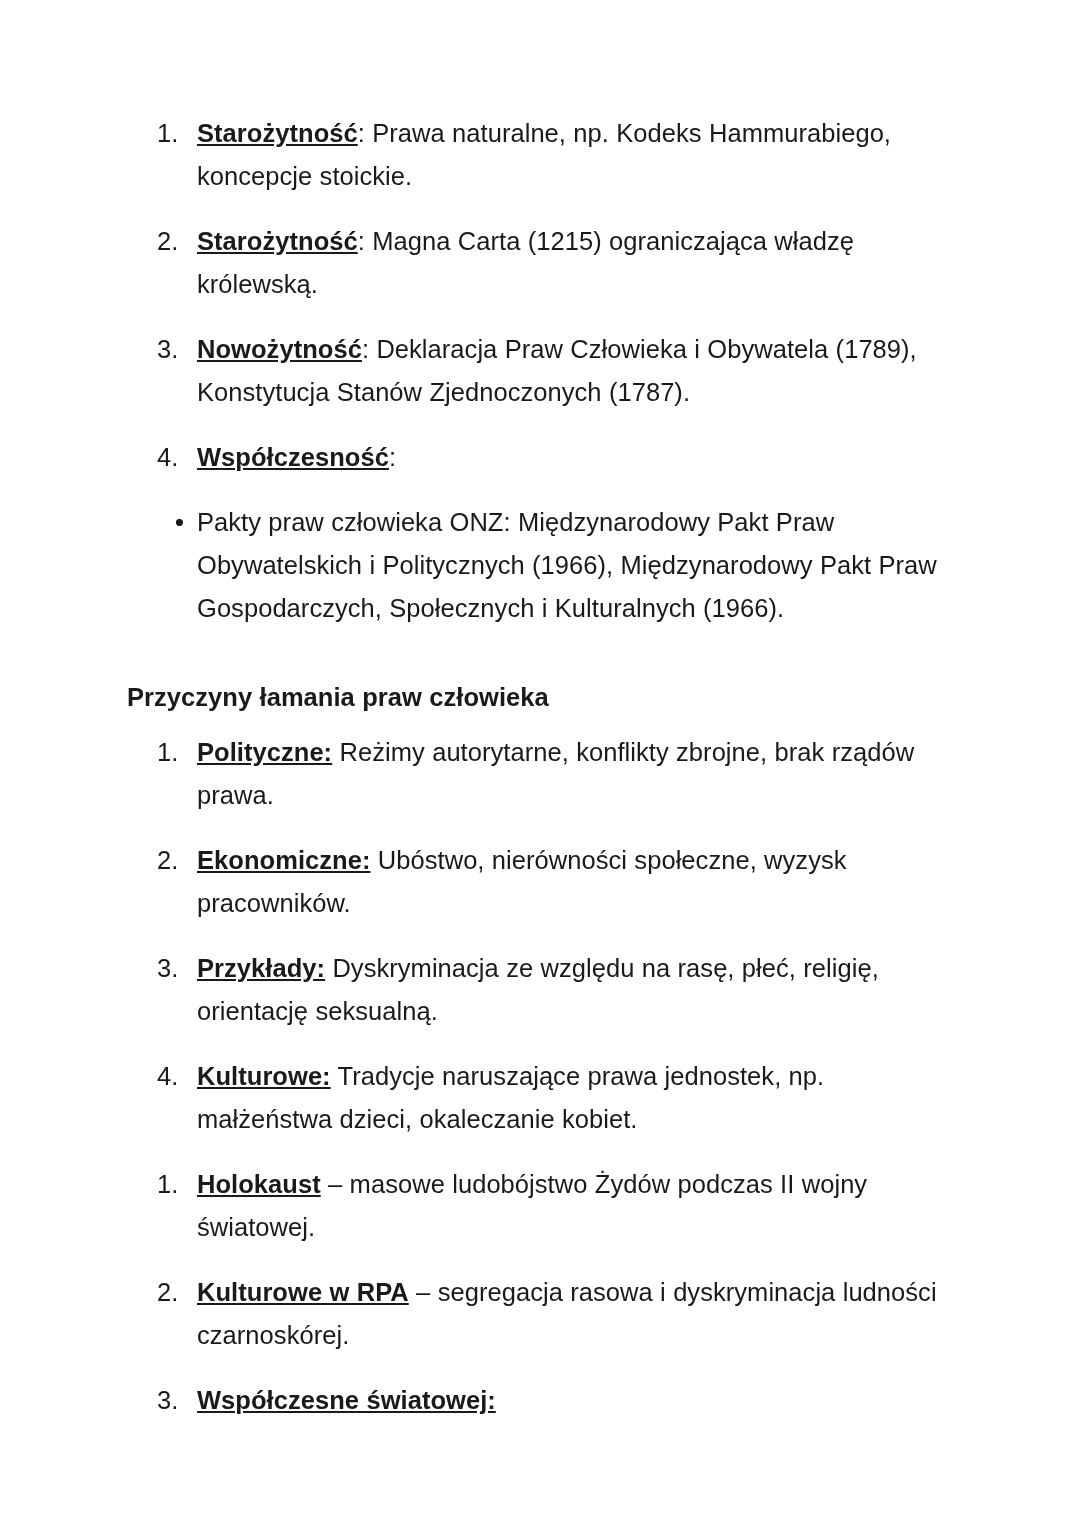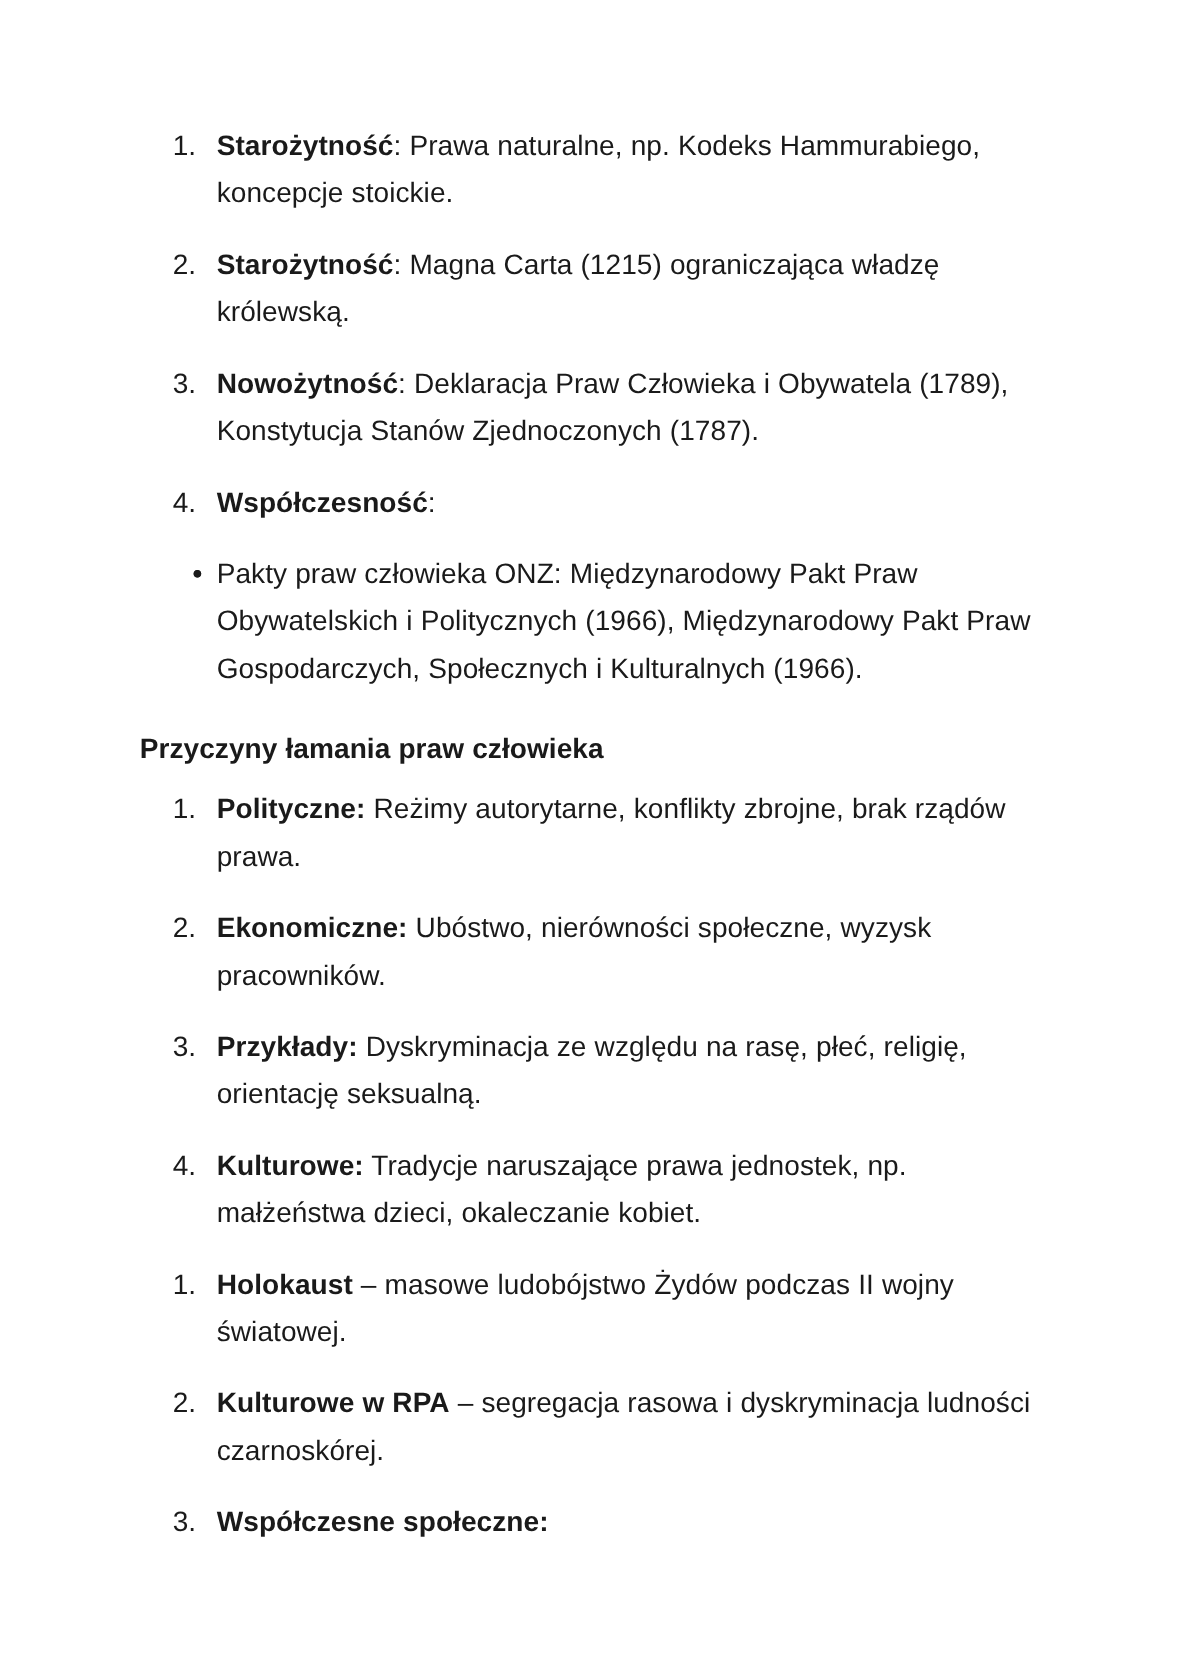--- a/index.html
+++ b/index.html
@@ -40,21 +40,21 @@
     letter-spacing: 0.05px;
     word-spacing: 0.2px;
     color: #1a1a1a;
     margin: 0;
   }
 
   
   .section-heading {
     font-weight: 700;
     margin-left: 0;
-    margin-top: 30px;
+    margin-top: 46px;
     margin-bottom: 12px;
   }
 
   
   .num-item {
     position: relative;
     margin-left: 30px;
     padding-left: 40px;
     margin-bottom: 22px;
   }
@@ -77,20 +77,21 @@
 
   .bullet-item > .marker {
     position: absolute;
     left: 0;
     top: 0;
     font-weight: 400;
   }
 
   .term {
     font-weight: 700;
+    text-decoration: underline;
   }
 
   .rest {
     font-weight: 400;
   }
 
   .group {
     margin: 0;
     padding: 0;
   }
@@ -158,19 +159,19 @@
 
       <p class="para num-item">
         <span class="marker">1.</span><span class="term">Holokaust</span><span class="rest"> – masowe ludobójstwo Żydów podczas II wojny światowej.</span>
       </p>
 
       <p class="para num-item">
         <span class="marker">2.</span><span class="term">Kulturowe w RPA</span><span class="rest"> – segregacja rasowa i dyskryminacja ludności czarnoskórej.</span>
       </p>
 
       <p class="para num-item">
-        <span class="marker">3.</span><span class="term">Współczesne społeczne:</span><span class="rest"></span>
+        <span class="marker">3.</span><span class="term">Współczesne światowej:</span><span class="rest"></span>
       </p>
 
     </div>
 
   </div>
 </div>
 
 </body></html>

